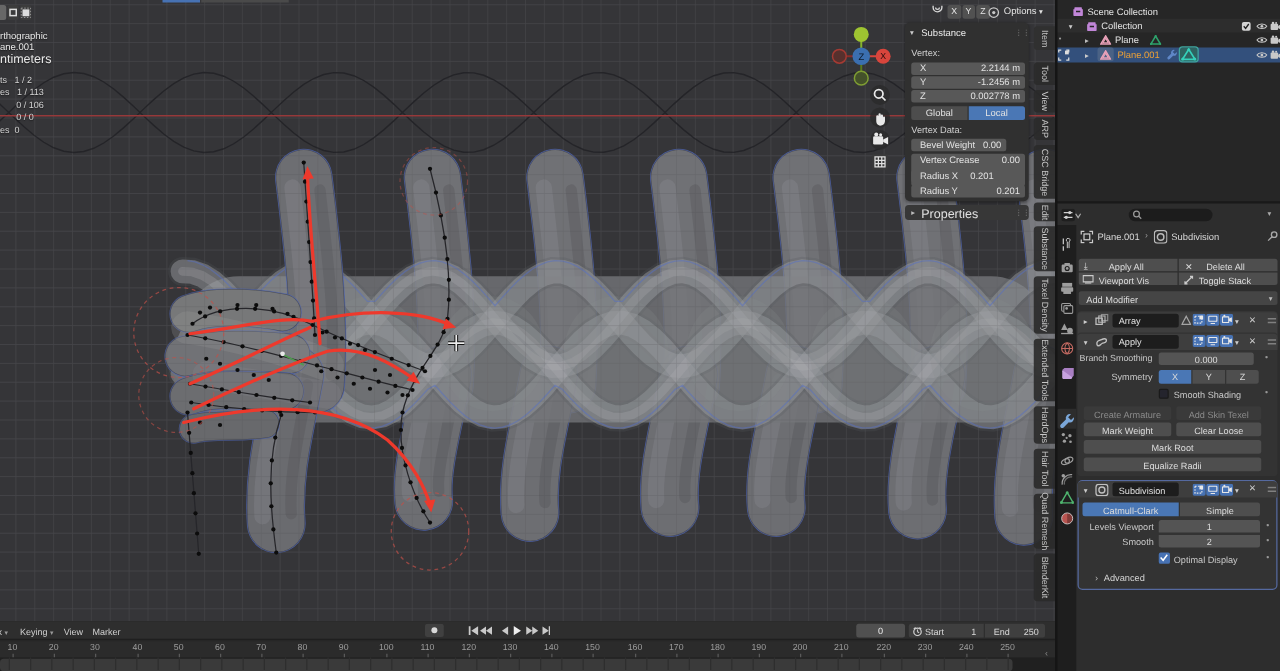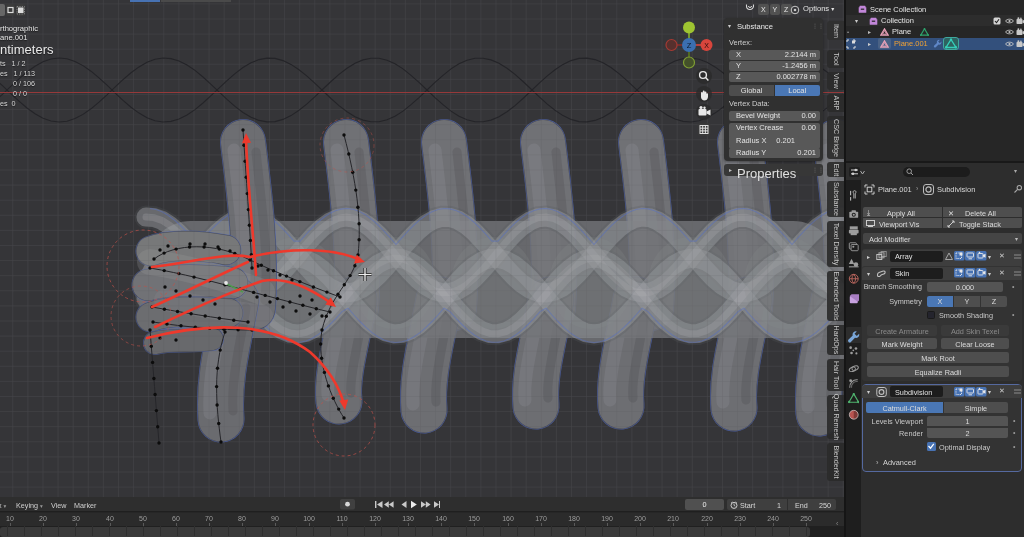--- a/index.html
+++ b/index.html
@@ -285,21 +285,21 @@
       </svg>
     </div>
     <div style="position:absolute;left:15.5px;top:3.5px;width:9.5px;height:12px;background:#3c3c3c;border-radius:2px">
       <svg width="9" height="12">
         <rect x="2" y="3.5" width="5.5" height="5.5" fill="#ddd"></rect>
         <rect x="1" y="2.5" width="7.5" height="7.5" fill="none" stroke="#999" stroke-width="0.8" stroke-dasharray="1.2,1.2"></rect>
       </svg>
     </div>
     <div class="txt" style="left:0px;top:23.5px;font-size:7.6px;color:#e8e8e8;text-shadow:0 1px 1px #0008">rthographic</div>
     <div class="txt" style="left:0px;top:33px;font-size:7.6px;color:#e8e8e8;text-shadow:0 1px 1px #0008">ane.001</div>
-    <div class="txt" style="left:0px;top:42px;font-size:13px;color:#e8e8e8;text-shadow:0 1px 1px #0008">ntimeters</div>
+    <div class="txt" style="left:0px;top:42px;font-size:10px;color:#e8e8e8;text-shadow:0 1px 1px #0008">ntimeters</div>
     <div class="txt" style="left:0px;top:58.5px;font-size:7.2px;color:#d5d5d5;text-shadow:0 1px 1px #0008">ts&nbsp;&nbsp;&nbsp;1 / 2</div>
     <div class="txt" style="left:0px;top:68.5px;font-size:7.2px;color:#d5d5d5;text-shadow:0 1px 1px #0008">es&nbsp;&nbsp;&nbsp;1 / 113</div>
     <div class="txt" style="left:13px;top:78.5px;font-size:7.2px;color:#d5d5d5;text-shadow:0 1px 1px #0008">0 / 106</div>
     <div class="txt" style="left:13px;top:88.5px;font-size:7.2px;color:#d5d5d5;text-shadow:0 1px 1px #0008">0 / 0</div>
     <div class="txt" style="left:0px;top:98.5px;font-size:7.2px;color:#d5d5d5;text-shadow:0 1px 1px #0008">es&nbsp;&nbsp;0</div>
     <svg class="abs" style="left:728px;top:3px" width="100" height="14" viewBox="0 0 100 14">
       <g stroke="#d8d8d8" stroke-width="1.1" fill="none">
         <path d="M18.5,3 a3.5,3.5 0 1,0 7,0 M18.5,3 v-1.5 M25.5,3 v-1.5"></path>
         <path d="M20.5,3 a1.5,1.5 0 1,0 3,0" stroke-width="1"></path>
       </g>
@@ -369,40 +369,40 @@
       <span style="position:absolute;left:7px">Y</span>
       <span style="position:absolute;right:4px">-1.2456 m</span>
     </div>
     <div class="row" style="left:5px;top:53.5px;width:91px;height:10px;background:#585858">
       <span style="position:absolute;left:7px">Z</span>
       <span style="position:absolute;right:4px">0.002778 m</span>
     </div>
     <div class="row" style="left:5px;top:67px;width:45px;height:11px;background:#4d4d4d;text-align:center;line-height:11px;border-radius:2px 0 0 2px">Global</div>
     <div class="row" style="left:50.5px;top:67px;width:45.5px;height:11px;background:#4a77b5;text-align:center;line-height:11px;border-radius:0 2px 2px 0">Local</div>
     <div class="txt" style="left:5px;top:81px;font-size:7.4px;color:#cfcfcf">Vertex Data:</div>
-    <div class="row" style="left:5px;top:92.5px;width:91px;height:10px;background:#585858">
+    <div class="row" style="left:5px;top:92.5px;width:76px;height:10px;background:#585858">
       <span style="position:absolute;left:7px">Bevel Weight</span>
       <span style="position:absolute;right:4px">0.00</span>
     </div>
     <div class="row" style="left:5px;top:105px;width:91px;height:26px;background:#585858">
       <span style="position:absolute;left:7px">Vertex Crease</span>
       <span style="position:absolute;right:4px">0.00</span>
     </div>
     <div class="row" style="left:5px;top:117.5px;width:70px;height:10px;background:#585858">
       <span style="position:absolute;left:7px">Radius X</span>
       <span style="position:absolute;right:4px">0.201</span>
     </div>
     <div class="row" style="left:5px;top:129.5px;width:91px;height:10px;background:#585858">
       <span style="position:absolute;left:7px">Radius Y</span>
       <span style="position:absolute;right:4px">0.201</span>
     </div>
   </div>
 <div style="position:absolute;left:724px;top:164px;width:99px;height:12px;background:#373737;border-radius:3px">
     <div class="txt" style="left:5px;top:2px;font-size:6px;color:#bbb">▸</div>
-    <div class="txt" style="left:13px;top:2px;font-size:13px;color:#e0e0e0">Properties</div>
+    <div class="txt" style="left:13px;top:2px;font-size:10px;color:#e0e0e0">Properties</div>
     <div class="txt" style="left:88px;top:2px;font-size:6px;color:#888">⋮⋮</div>
   </div>
 <div style="position:absolute;left:827px;top:21px;width:17px;height:19px;background:#303030;border-radius:3px 0 0 3px">
     <div style="position:absolute;left:50%;top:50%;transform:translate(-50%,-50%) rotate(90deg);font-size:7.2px;color:#c8c8c8;white-space:nowrap">Item</div>
   </div>
 <div style="position:absolute;left:827px;top:50px;width:17px;height:18px;background:#2a2a2ae6;border-radius:3px 0 0 3px">
     <div style="position:absolute;left:50%;top:50%;transform:translate(-50%,-50%) rotate(90deg);font-size:7.2px;color:#c8c8c8;white-space:nowrap">Tool</div>
   </div>
 <div style="position:absolute;left:827px;top:72px;width:17px;height:18px;background:#2a2a2ae6;border-radius:3px 0 0 3px">
     <div style="position:absolute;left:50%;top:50%;transform:translate(-50%,-50%) rotate(90deg);font-size:7.2px;color:#c8c8c8;white-space:nowrap">View</div>
@@ -759,21 +759,21 @@
         </div>
         <div style="position:absolute;left:1px;top:86px;width:160px;height:115px;background:#333333;border-radius:3px"></div>
         <div style="position:absolute;left:1px;top:86.5px;width:160px;height:13px;background:#3e3e3e;border-radius:3px 3px 0 0">
           <span class="txt" style="left:5px;top:3px;font-size:6px;color:#ccc">▾</span>
           <span class="abs" style="left:14px;top:1.5px">
             <svg width="11" height="10" viewBox="0 0 11 10">
               <path d="M2,8.5 C1,7 1.5,5 3,4.5 L6.5,3.2 C8.5,2.5 9.5,3.5 9,5 C8.5,6.5 7,6 5.5,6.8 C4.5,7.3 4,9 2,8.5 Z" fill="none" stroke="#c0c0c0" stroke-width="1.1"></path>
             </svg>
           </span>
           <div style="position:absolute;left:28px;top:1px;width:53px;height:11px;background:#1d1d1d;border-radius:2px;font-size:7.3px;color:#e0e0e0">
-            <span class="txt" style="left:5px;top:1.5px">Skin</span>
+            <span class="txt" style="left:5px;top:1.5px">Apply</span>
           </div>
           <div class="abs" style="left:92px;top:1.5px">
             <svg width="33" height="10" viewBox="0 0 33 10">
               <rect x="0" y="0" width="10.5" height="9.5" rx="1.5" fill="#4772b3"></rect>
               <rect x="11" y="0" width="10.5" height="9.5" rx="1.5" fill="#4772b3"></rect>
               <rect x="22" y="0" width="10.5" height="9.5" rx="1.5" fill="#4772b3"></rect>
               <g fill="none" stroke="#e8e8e8" stroke-width="0.9">
                 <rect x="2" y="2" width="5.5" height="5.5" fill="none" stroke-dasharray="1.3,1"></rect>
                 <rect x="5.5" y="1.5" width="3" height="3" fill="#e8e8e8" stroke="none"></rect>
                 <rect x="13" y="2" width="6.5" height="4" rx="0.5"></rect>
@@ -869,21 +869,21 @@
         <div style="position:absolute;left:5px;top:222px;width:77px;height:11px;background:#4a77b5;border-radius:2px 0 0 2px;font-size:7.3px;color:#dcdcdc">
           <span style="position:absolute;left:50%;transform:translateX(-50%);top:1.8px">Catmull-Clark</span>
         </div>
         <div style="position:absolute;left:83px;top:222px;width:64px;height:11px;background:#4e4e4e;border-radius:0 2px 2px 0;font-size:7.3px;color:#dcdcdc">
           <span style="position:absolute;left:50%;transform:translateX(-50%);top:1.8px">Simple</span>
         </div>
         <div class="txt" style="right:101px;top:237px;font-size:7.3px;color:#c8c8c8">Levels Viewport</div>
         <div style="position:absolute;left:66px;top:236px;width:81px;height:10px;background:#545454;border-radius:2px 2px 0 0;font-size:7.3px;color:#dcdcdc">
           <span style="position:absolute;left:50%;transform:translateX(-50%);top:1.2px">1</span>
         </div>
-        <div class="txt" style="right:101px;top:248.5px;font-size:7.3px;color:#c8c8c8">Render</div>
+        <div class="txt" style="right:101px;top:248.5px;font-size:7.3px;color:#c8c8c8">Smooth</div>
         <div style="position:absolute;left:66px;top:247.5px;width:81px;height:10px;background:#545454;border-radius:0 0 2px 2px;font-size:7.3px;color:#dcdcdc">
           <span style="position:absolute;left:50%;transform:translateX(-50%);top:1.2px">2</span>
         </div>
         <div class="txt" style="left:152px;top:237px;font-size:7px;color:#999">•</div>
         <div class="txt" style="left:152px;top:248.5px;font-size:7px;color:#999">•</div>
         <div class="abs" style="left:66px;top:262px;width:8.5px;height:8.5px;background:#4772b3;border-radius:1.5px">
           <svg width="8" height="8">
             <path d="M1.5,4 l2,2.2 L6.8,1.8" fill="none" stroke="#fff" stroke-width="1.2"></path>
           </svg>
         </div>

